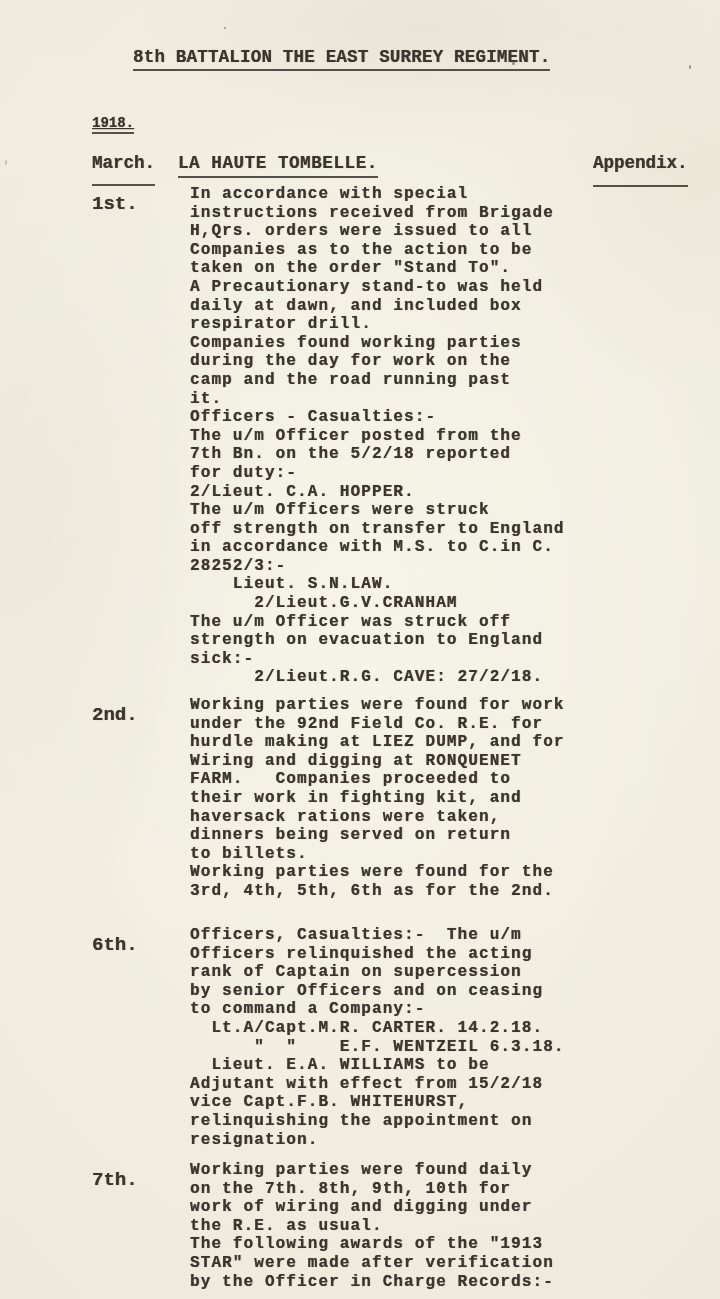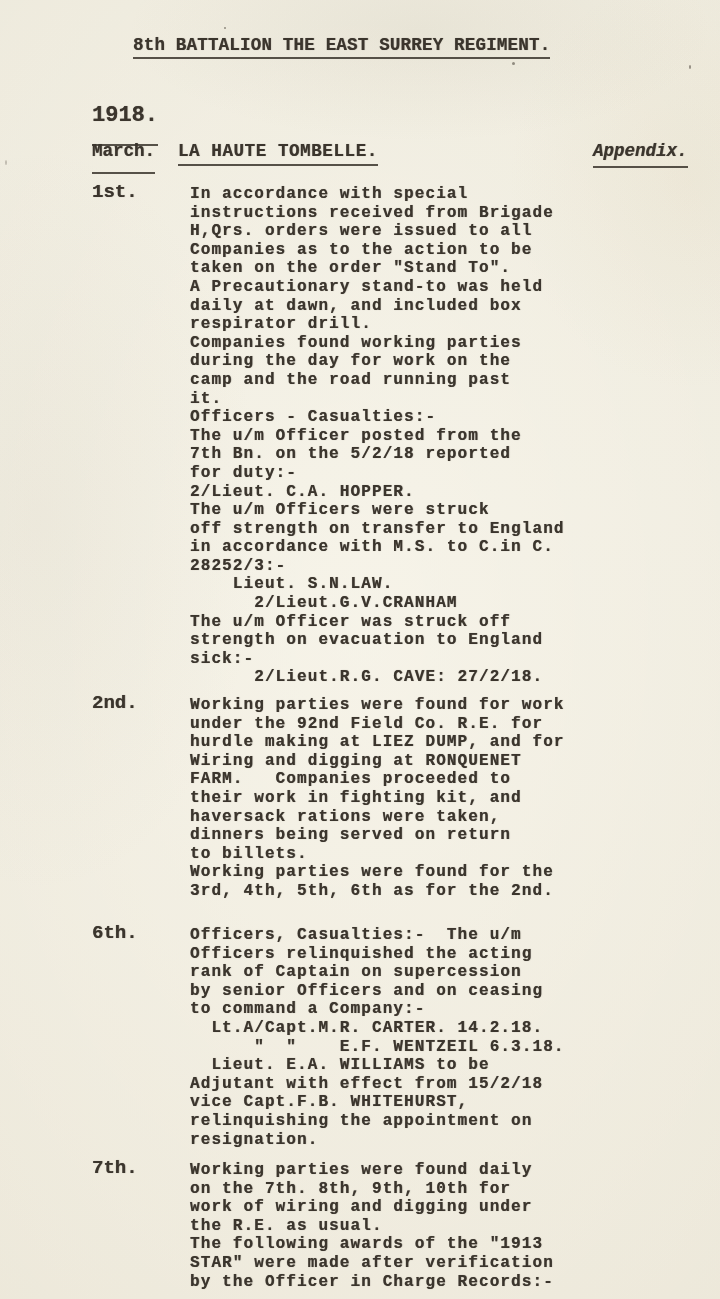--- a/index.html
+++ b/index.html
@@ -17,51 +17,52 @@
       radial-gradient(ellipse 300px 500px at 40px 520px, rgba(170,160,135,0.08), rgba(0,0,0,0) 75%),
       radial-gradient(ellipse 260px 300px at 690px 180px, rgba(205,185,140,0.10), rgba(0,0,0,0) 70%),
       radial-gradient(ellipse 900px 1400px at 360px 620px, rgba(255,253,244,0.55), rgba(0,0,0,0) 85%),
       linear-gradient(#ebe7d9,#ece8db 40%,#eae5d6);
   }
   .speck{position:absolute;width:3px;height:3px;border-radius:50%;background:rgba(70,62,52,0.55);}
   .ink{
     color:#3b352d;
     font-weight:bold;
     text-shadow:0.4px 0.4px 0.7px rgba(59,53,45,0.55), -0.2px 0 0.5px rgba(59,53,45,0.35);
+    margin-top:12px;
   }
   .title{
     position:absolute;top:35px;left:133px;
     font-size:17.5px;letter-spacing:0.2px;white-space:nowrap;
     border-bottom:2px solid rgba(59,53,45,0.85);
     padding-bottom:2px;
   }
   .year{
     position:absolute;top:103px;left:92px;
-    font-size:22px;
+    font-size:14px;
     border-bottom:2px solid rgba(59,53,45,0.85);
-    padding-bottom:16px;
+    padding-bottom:1px;
+    text-decoration:underline;
   }
   .month{
     position:absolute;top:141px;left:92px;
     font-size:17.5px;
     border-bottom:2px solid rgba(59,53,45,0.85);
     padding-bottom:11px;
   }
   .location{
     position:absolute;top:141px;left:178px;
     font-size:17.5px;letter-spacing:0.6px;
     border-bottom:2px solid rgba(59,53,45,0.85);
     padding-bottom:3px;
   }
   .appendix{
     position:absolute;top:141px;left:593px;
     font-size:17.5px;
     border-bottom:2px solid rgba(59,53,45,0.85);
-    padding-bottom:5px;
-    font-style:italic;
+    padding-bottom:12px;
   }
   .entry{position:absolute;left:0;width:720px;}
   .entry .date{
     position:absolute;left:92px;top:0;
     font-size:19px;
   }
   .entry .body{
     position:absolute;left:186px;top:0;margin:4px;
     font-family:inherit;
     font-size:16px;

